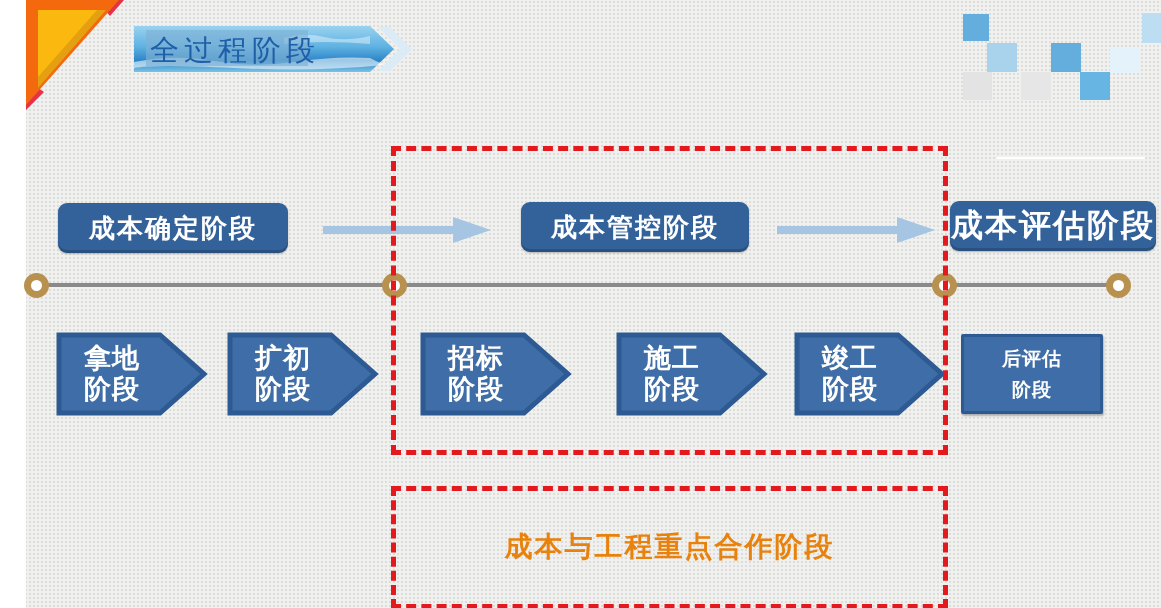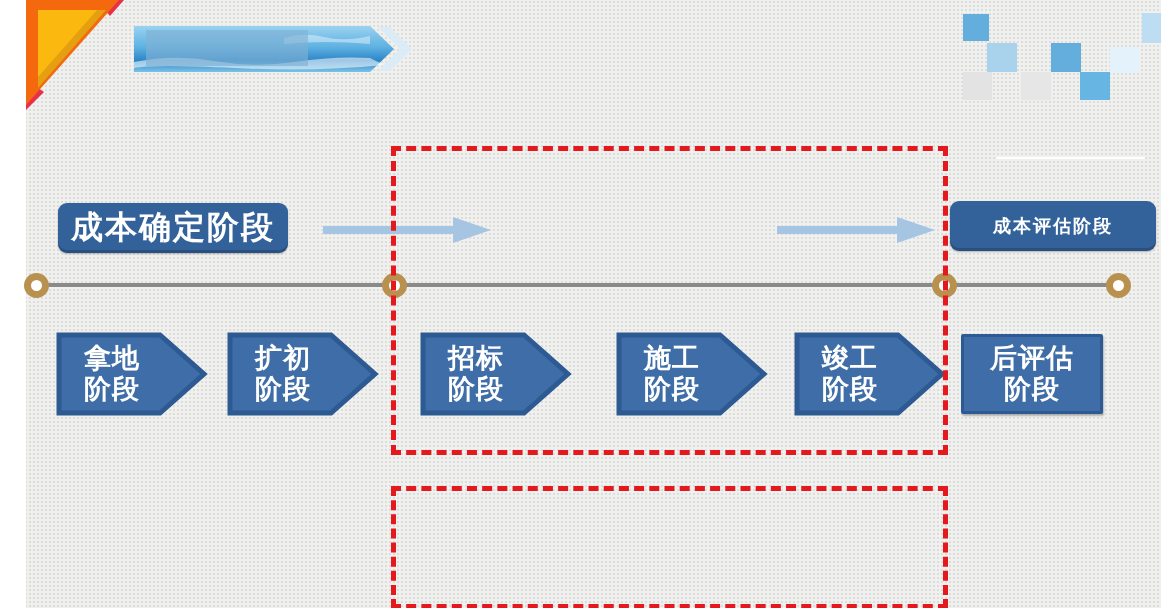--- a/index.html
+++ b/index.html
@@ -19,25 +19,25 @@
     font-size:29px;font-weight:400;color:#1F5FA8;letter-spacing:5px;white-space:nowrap;
   }
   
   .mos{position:absolute;z-index:4;}
   .white-line{position:absolute;left:997px;top:157px;width:148px;height:2px;background:#ffffff;z-index:4;}
   
   .phase-box{
     position:absolute;height:50px;background:#33629B;border-radius:9px;
     box-shadow:inset 0 -3px 0 rgba(0,0,0,.18), 0 1px 2px rgba(0,0,0,.25);
     display:flex;align-items:center;justify-content:center;
-    color:#ffffff;font-weight:bold;font-size:32px;letter-spacing:2px;white-space:nowrap;z-index:10;
+    color:#ffffff;font-weight:bold;font-size:26px;letter-spacing:2px;white-space:nowrap;z-index:10;
   }
   .phase-1{left:58px;top:203px;width:230px;}
   .phase-2{left:521px;top:202px;width:228px;}
-  .phase-3{left:950px;top:201px;width:206px;font-size:18px;}
+  .phase-3{left:950px;top:201px;width:206px;font-size:32px;}
   .flow-arrow{position:absolute;z-index:9;}
   .flow-arrow-1{left:323px;top:215px;}
   .flow-arrow-2{left:777px;top:215px;}
   
   .timeline-line{position:absolute;left:32px;top:283px;width:1090px;height:4px;background:#8A8A8A;z-index:8;}
   .timeline-node{
     position:absolute;top:273px;width:11px;height:11px;border-radius:50%;
     background:#ffffff;border:7px solid #B9914F;z-index:9;
   }
   .node-1{left:24px;} .node-2{left:382px;} .node-3{left:932px;} .node-4{left:1106px;}
@@ -47,21 +47,21 @@
   .stage-label{
     position:absolute;left:0;top:0;width:112px;height:84px;
     display:flex;flex-direction:column;align-items:center;justify-content:center;
     color:#ffffff;font-weight:bold;font-size:27px;line-height:31px;letter-spacing:1px;
   }
   .stage-1{left:56px;} .stage-2{left:227px;} .stage-3{left:420px;} .stage-4{left:600px;margin-left:16px;} .stage-5{left:794px;}
   .stage-rect{
     position:absolute;left:961px;top:334px;width:136px;height:74px;
     background:#3E6DA7;border:3px solid #2D5A92;border-radius:2px;
     display:flex;flex-direction:column;align-items:center;justify-content:center;
-    color:#ffffff;font-weight:bold;font-size:27px;line-height:31px;letter-spacing:1px;z-index:10;
+    color:#ffffff;font-weight:bold;font-size:19px;line-height:31px;letter-spacing:1px;z-index:10;
     box-shadow:1px 2px 2px rgba(0,0,0,.25);
   }
   
   .dotted-rect{position:absolute;border:5px dashed #E3191D;z-index:50;pointer-events:none;}
   .dotted-main{left:391px;top:146px;width:547px;height:299px;}
   .dotted-note{left:391px;top:486px;width:547px;height:113px;}
   .note-label{
     position:absolute;left:391px;top:528px;width:557px;text-align:center;
     color:#E8820C;font-weight:bold;font-size:28px;letter-spacing:2px;z-index:51;
   }
@@ -89,33 +89,37 @@
         <stop offset="0.75" stop-color="#2E86C8"></stop>
         <stop offset="1" stop-color="#79C2E6"></stop>
       </linearGradient>
     </defs>
     <polygon points="0,2 236,2 260,25 236,48 0,48" fill="url(#sky)"></polygon>
     <path d="M0,38 Q40,30 80,37 T160,38 T236,34 L250,41 Q180,48 100,44 T0,44 Z" fill="#ffffff" opacity="0.55"></path>
     <path d="M150,14 Q170,8 190,13 T236,12 L236,20 Q190,16 150,20 Z" fill="#ffffff" opacity="0.4"></path>
     <rect x="12" y="6" width="162" height="36" fill="#7FB0D4" opacity="0.65"></rect>
     <polygon points="244,3 266,25 244,47 256,47 278,25 256,3" fill="#D9EBF7" opacity="0.95"></polygon>
   </svg>
+  <div class="banner-title">全过程阶段</div>
 
   <div class="mos" style="left:963px;top:14px;width:26px;height:27px;background:#64AEDD;"></div>
   <div class="mos" style="left:987px;top:43px;width:30px;height:29px;background:#A9D3EC;"></div>
   <div class="mos" style="left:1051px;top:43px;width:30px;height:29px;background:#64AEDD;"></div>
   <div class="mos" style="left:1080px;top:72px;width:30px;height:28px;background:#66B5E2;"></div>
   <div class="mos" style="left:1110px;top:47px;width:29px;height:26px;background:#E4F2FB;"></div>
   <div class="mos" style="left:1142px;top:13px;width:19px;height:30px;background:#BCDDF2;"></div>
   <div class="mos" style="left:963px;top:72px;width:29px;height:28px;background:#E3E3E3;"></div>
   <div class="mos" style="left:1021px;top:72px;width:30px;height:28px;background:#E6E6E6;"></div>
   <div class="white-line"></div>
 
   <div class="phase-box phase-1">
     <span>成本确定阶段</span>
+  </div>
+  <div class="phase-box phase-2">
+    <span>成本管控阶段</span>
   </div>
   <div class="phase-box phase-3">
     <span>成本评估阶段</span>
   </div>
 
   <svg class="flow-arrow flow-arrow-1" width="170" height="30" viewBox="0 0 170 30">
     <rect x="0" y="11" width="130" height="8" fill="#A6C5E3"></rect>
     <polygon points="130,2 168,15 130,28" fill="#A6C5E3"></polygon>
   </svg>
   <svg class="flow-arrow flow-arrow-2" width="160" height="30" viewBox="0 0 160 30">
@@ -174,14 +178,15 @@
       <span>阶段</span>
     </div>
   </div>
   <div class="stage-rect">
     <span>后评估</span>
     <span>阶段</span>
   </div>
 
   <div class="dotted-rect dotted-main"></div>
   <div class="dotted-rect dotted-note"></div>
+  <div class="note-label">成本与工程重点合作阶段</div>
 
 </div>
 
 </body></html>

